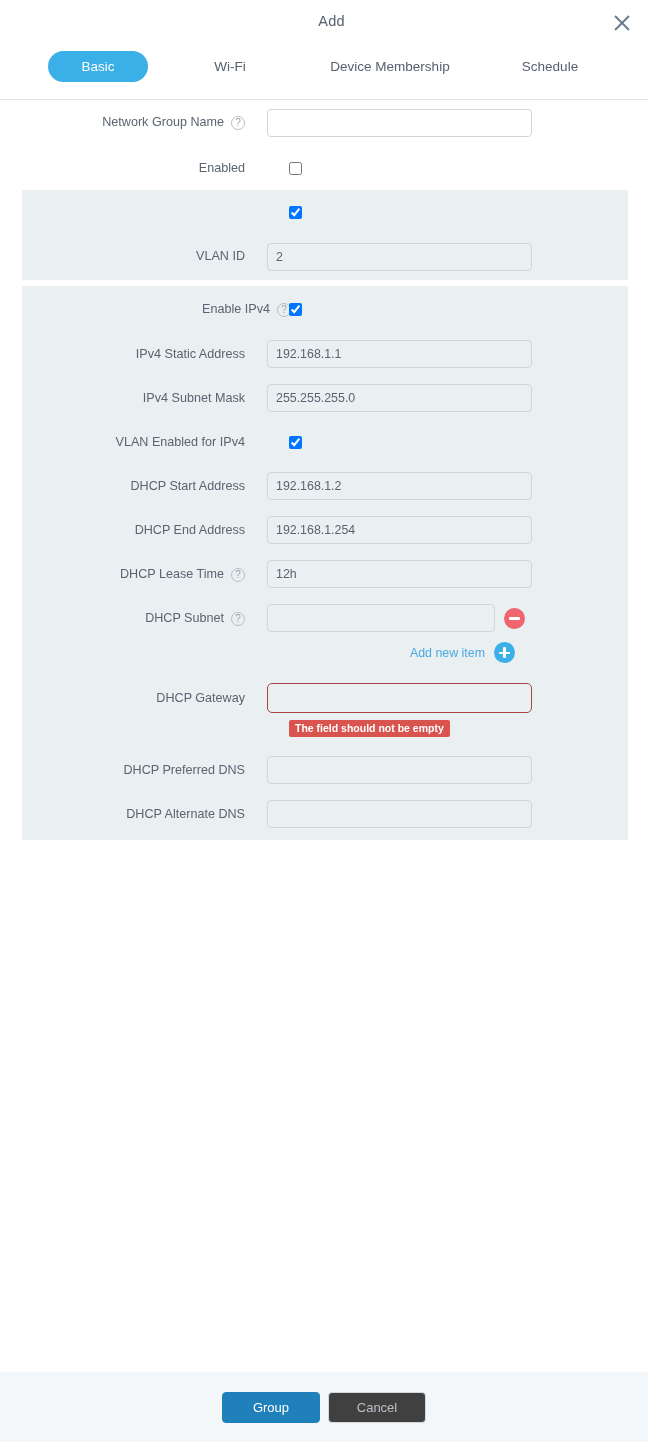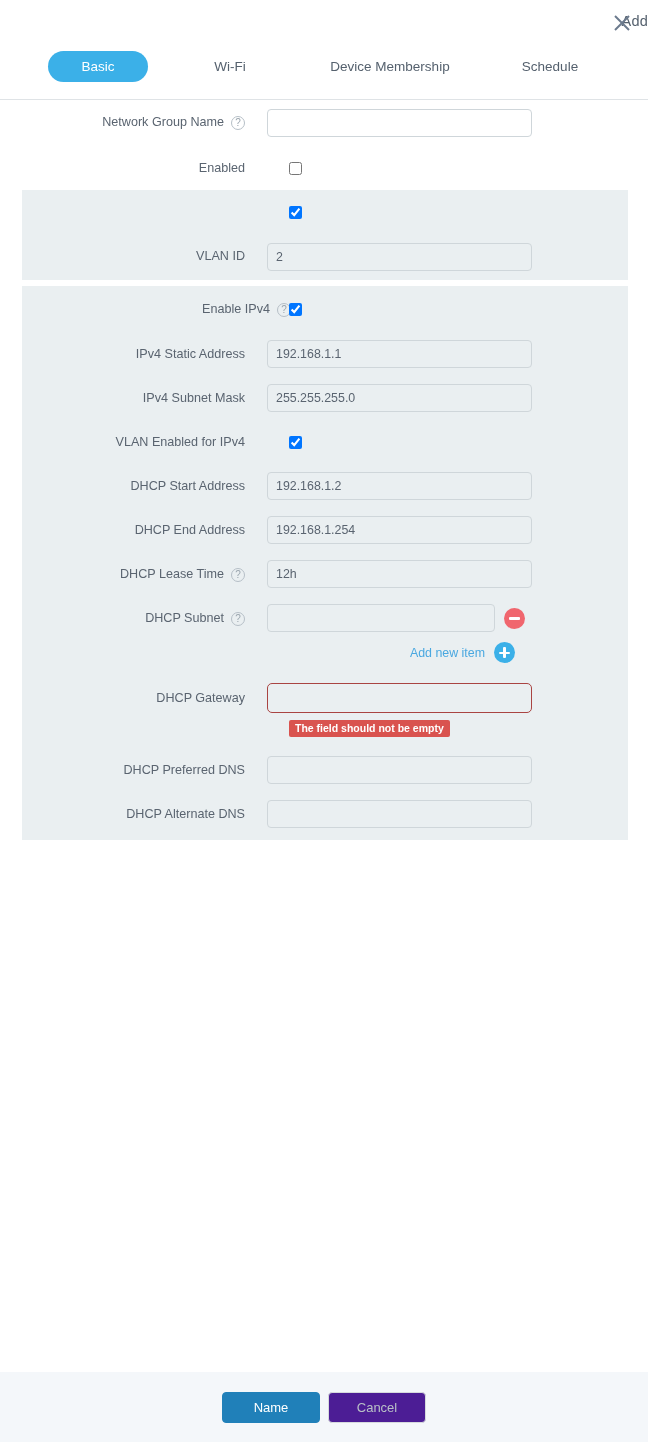--- a/index.html
+++ b/index.html
@@ -19,21 +19,21 @@
 
   
   .modal-header {
     position: relative;
     height: 44px;
     background: #ffffff;
   }
   .modal-title {
     position: absolute;
     top: 13px; left: 0; right: 0;
-    text-align: right;
+    text-align: center;
     font-size: 14.5px;
     color: #55616e;
     letter-spacing: .2px;
     padding-left: 15px;
   }
   .close-btn {
     position: absolute;
     top: 11px; right: 14px;
     width: 24px; height: 24px;
     cursor: pointer;
@@ -229,21 +229,21 @@
     cursor: pointer;
     border: 1px solid transparent;
     padding: 0 14px;
   }
   .btn.save {
     background: #2080b9;
     color: #ffffff;
     border-color: #2080b9;
   }
   .btn.cancel {
-    background: #4c1d95;
+    background: #404040;
     color: #b9c0c7;
     border-color: #d6dadd;
   }
 </style>
 </head>
 <body>
 
 <div class="modal">
 
   <div class="modal-header">
@@ -397,17 +397,17 @@
         <div class="control" style="height:44px;">
           <input class="txt" type="text" value="" style="">
         </div>
       </div>
 
     </div>
 
   </div>
 
   <div class="footer">
-    <button class="btn save">Name</button>
+    <button class="btn save">Group</button>
     <button class="btn cancel">Cancel</button>
   </div>
 
 </div>
 
 </body></html>

